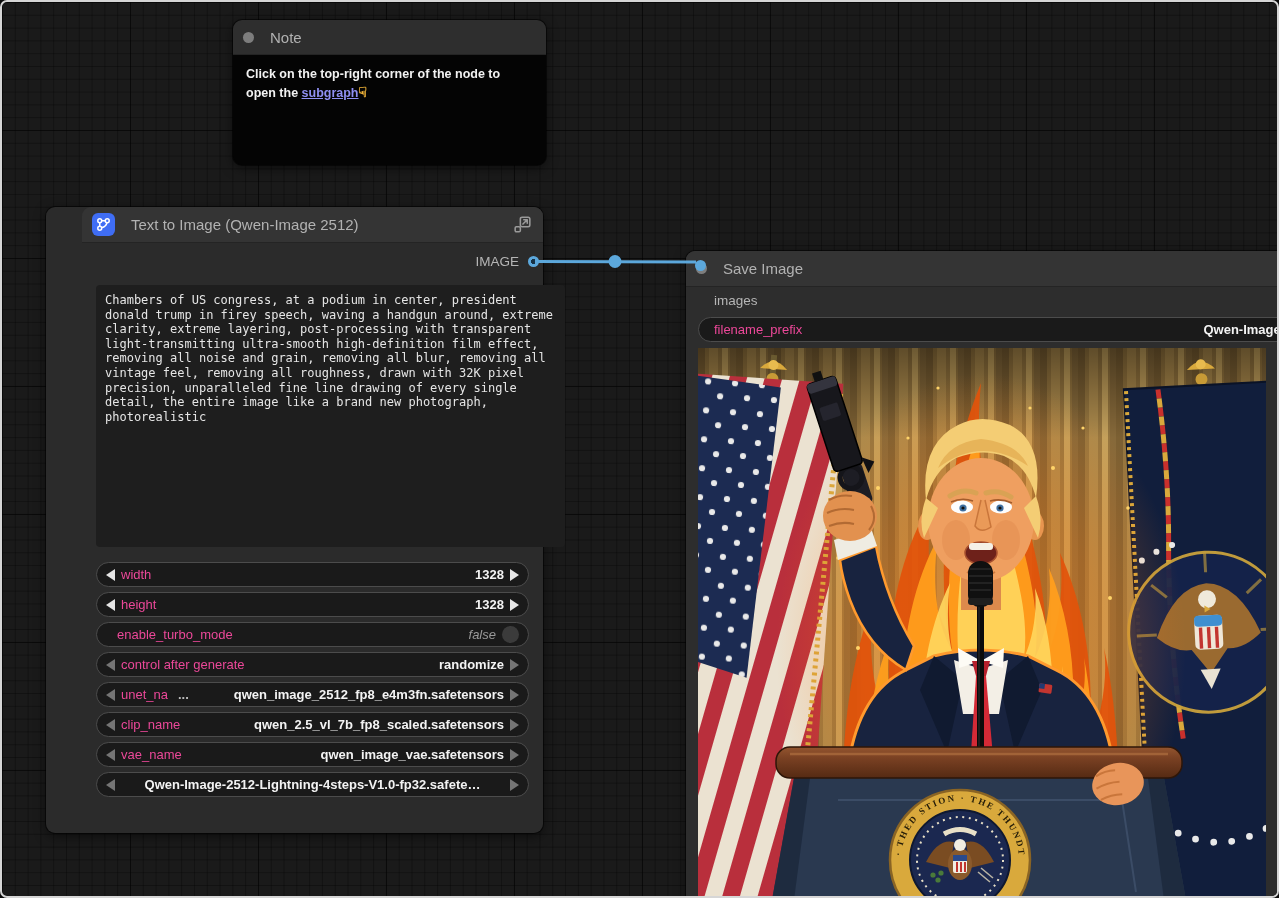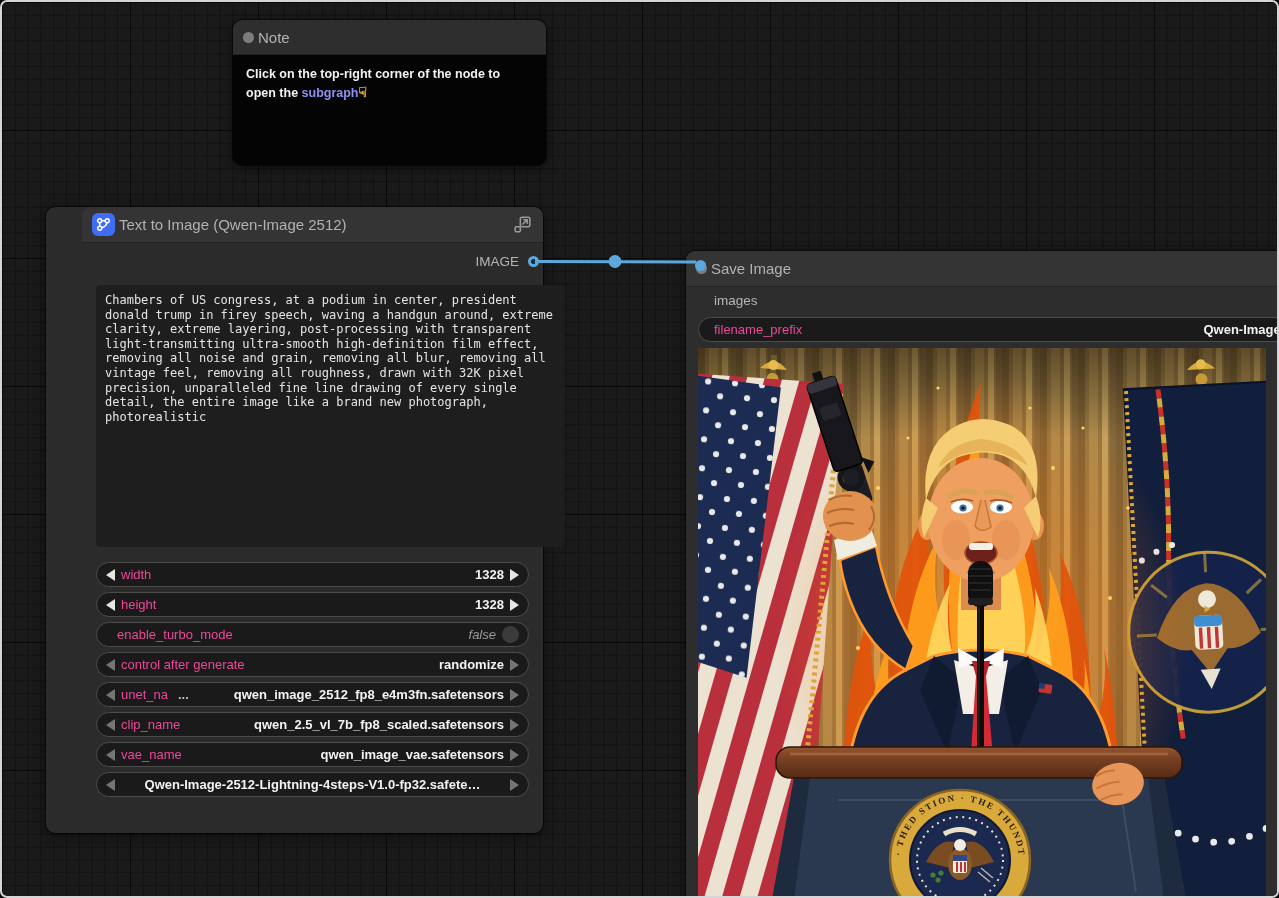--- a/index.html
+++ b/index.html
@@ -18,34 +18,34 @@
       linear-gradient(to bottom, rgba(0,0,0,0.30) 1px, transparent 1px);
     background-size:128px 128px, 128px 128px, 12.8px 12.8px, 12.8px 12.8px;
   }
 
   
   .node {
     position:absolute; border-radius:9px; background:#2c2c2c;
     box-shadow:0 3px 12px rgba(0,0,0,.55), 0 0 0 1px rgba(0,0,0,.55);
   }
   .node-header {
-    height:36px; display:flex; align-items:center; gap:4px;
+    height:36px; display:flex; align-items:center; gap:16px;
     padding:0 10px; background:#343434; border-radius:9px 9px 0 0;
     border-bottom:1px solid #242424;
   }
   .node-title { color:#b2b2b2; font-size:15px; white-space:nowrap; overflow:hidden; }
   .collapse-dot { width:11px; height:11px; border-radius:50%; background:#7d7d7d; flex:0 0 auto; }
 
   
   #note-node { left:231px; top:18px; width:313px; height:145px; background:#040404; }
   #note-node .node-header { height:35px; background:#2e2e2e; }
   .note-body {
     padding:11px 13px; color:#f2f2f2; font-size:12.5px; font-weight:bold; line-height:1.32;
   }
-  .note-link { color:#8f8ff2; cursor:pointer; }
+  .note-link { color:#8f8ff2; text-decoration:underline; cursor:pointer; }
   .note-emoji { color:#f4b63a; font-size:14px; text-decoration:none; }
 
   
   #t2i-node { left:44px; top:205px; width:497px; height:626px; background:#2b2b2b;padding-left:36px; }
   .subgraph-badge {
     width:23px; height:23px; border-radius:6px; background:#3f6df4;
     display:flex; align-items:center; justify-content:center; flex:0 0 auto;
   }
   .expand-btn { margin-left:auto; width:22px; height:22px; display:flex; align-items:center; justify-content:center; cursor:pointer; }
 

